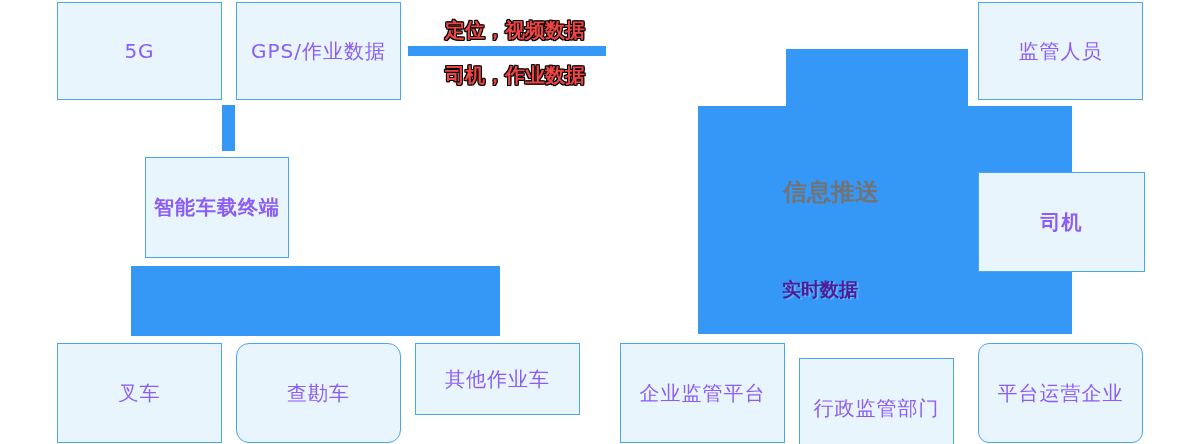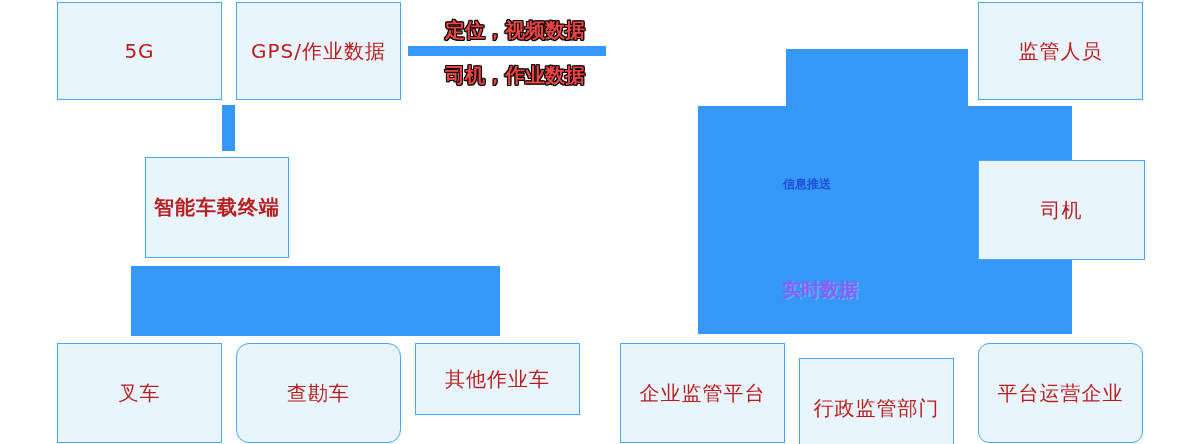--- a/index.html
+++ b/index.html
@@ -27,31 +27,31 @@
   .conn-right-block     { left: 698px; top: 106px; width: 374px; height: 228px; }
   
   .node {
     position: absolute;
     box-sizing: border-box;
     background: #e9f5fd;
     border: 1px solid #4ba6ef;
     display: flex;
     align-items: center;
     justify-content: center;
-    color: #b91c1c;
+    color: #8b5cf6;
     font-size: 20px;
     letter-spacing: 1px;
     z-index: 2;
   }
   .node-5g        { left: 57px;  top: 2px;   width: 165px; height: 98px;  }
   .node-gps       { left: 236px; top: 2px;   width: 165px; height: 98px;  }
   .node-cloud     { left: 620px; top: 0px;   width: 165px; height: 100px; border: none; }
   .node-supervisor{ left: 978px; top: 2px;   width: 165px; height: 98px;  }
   .node-terminal  { left: 145px; top: 157px; width: 144px; height: 101px; font-weight: bold; }
-  .node-driver    { left: 978px; top: 160px; width: 167px; height: 100px; }
+  .node-driver    { left: 978px; top: 172px; width: 167px; height: 100px; font-weight: bold; }
   .node-forklift  { left: 57px;  top: 343px; width: 165px; height: 100px; }
   .node-survey    { left: 236px; top: 343px; width: 165px; height: 100px; border-radius: 13px; }
   .node-other     { left: 415px; top: 343px; width: 165px; height: 72px; }
   .node-ent       { left: 620px; top: 343px; width: 165px; height: 100px; }
   .node-admin     { left: 799px; top: 358px; width: 155px; height: 100px; }
   .node-operator  { left: 978px; top: 343px; width: 165px; height: 100px; border-radius: 11px; }
   
   .edge-label {
     position: absolute;
     font-weight: bold;
@@ -64,26 +64,26 @@
     text-shadow:
       -1px -1px 0 #000, 1px -1px 0 #000,
       -1px  1px 0 #000, 1px  1px 0 #000,
       -1px  0   0 #000, 1px  0   0 #000,
        0   -1px 0 #000, 0    1px 0 #000;
   }
   .label-pos-video  { left: 415px; top: 17px; width: 200px; text-align: center; }
   .label-driver-work{ left: 415px; top: 62px; width: 200px; text-align: center; }
   .label-info-push {
     left: 783px; top: 176px;
-    color: #1d4ed8;
-    font-size: 12px;
+    color: #737373;
+    font-size: 24px;
   }
   .label-realtime {
     left: 782px; top: 277px;
-    color: #8b5cf6;
+    color: #4c1d95;
     font-size: 19px;
     text-shadow: 2px 1px 0 #5fb0ff, -1px -1px 0 #3598f7;
   }
   
   .logo-svg { display: block; }
 </style>
 </head>
 <body>
 
 <div class="canvas">

